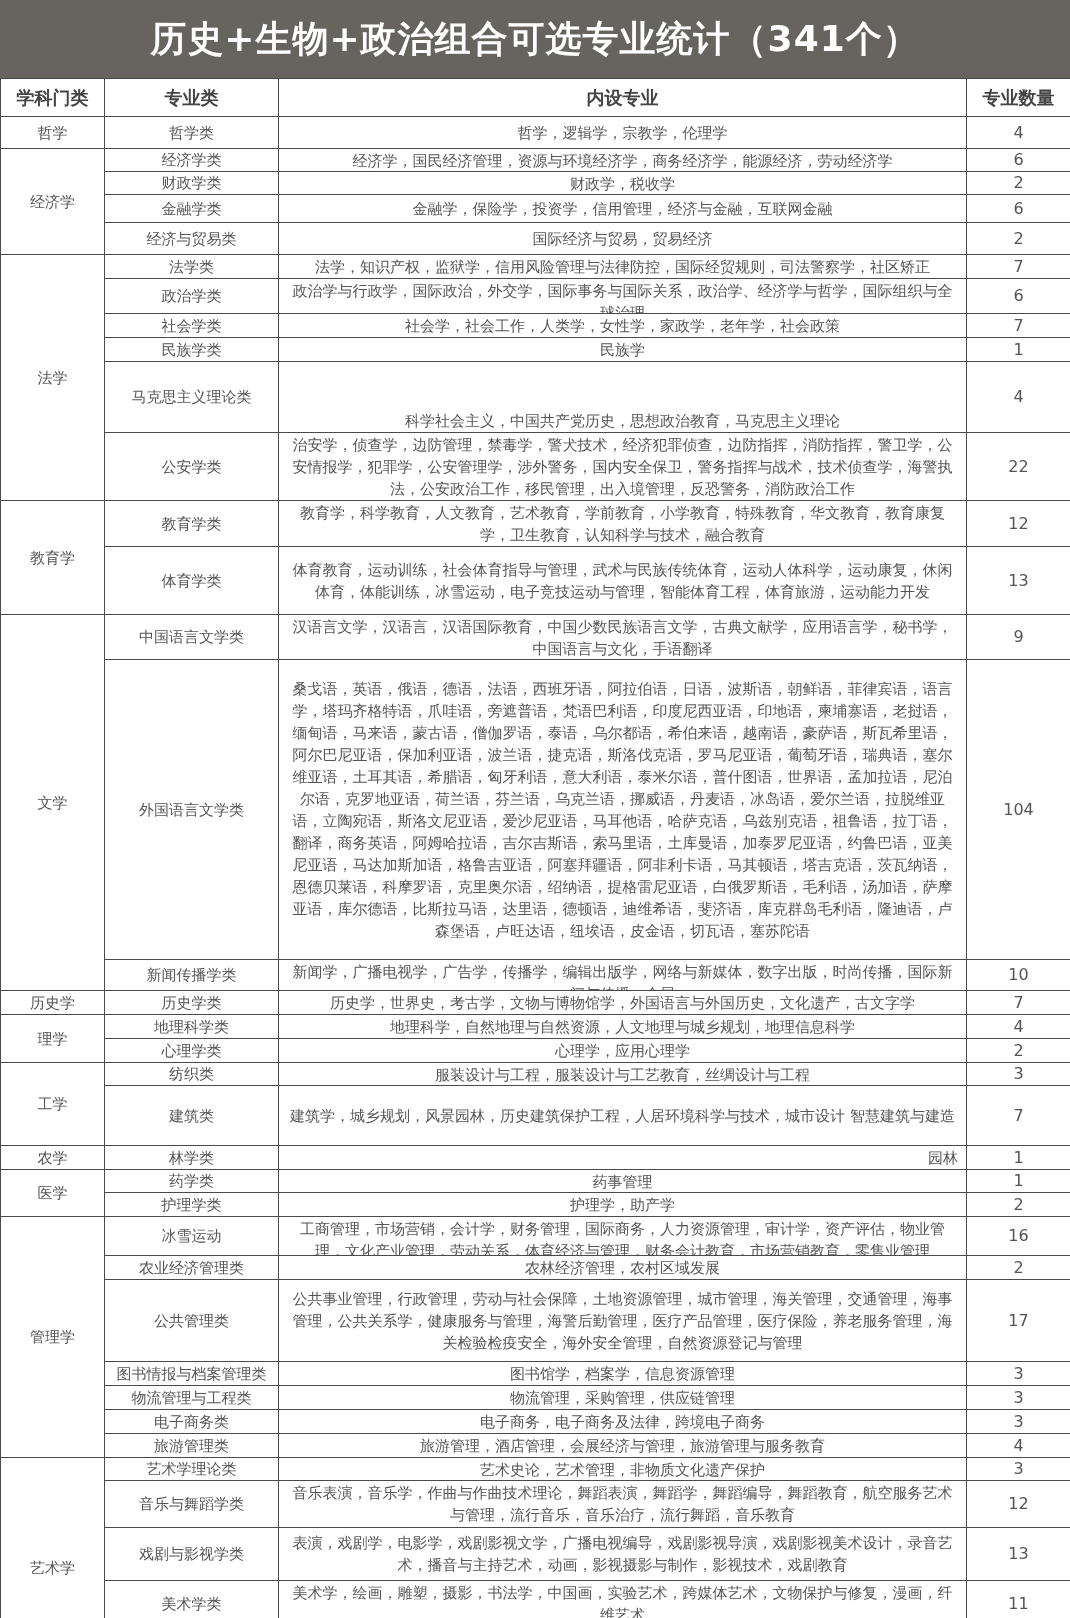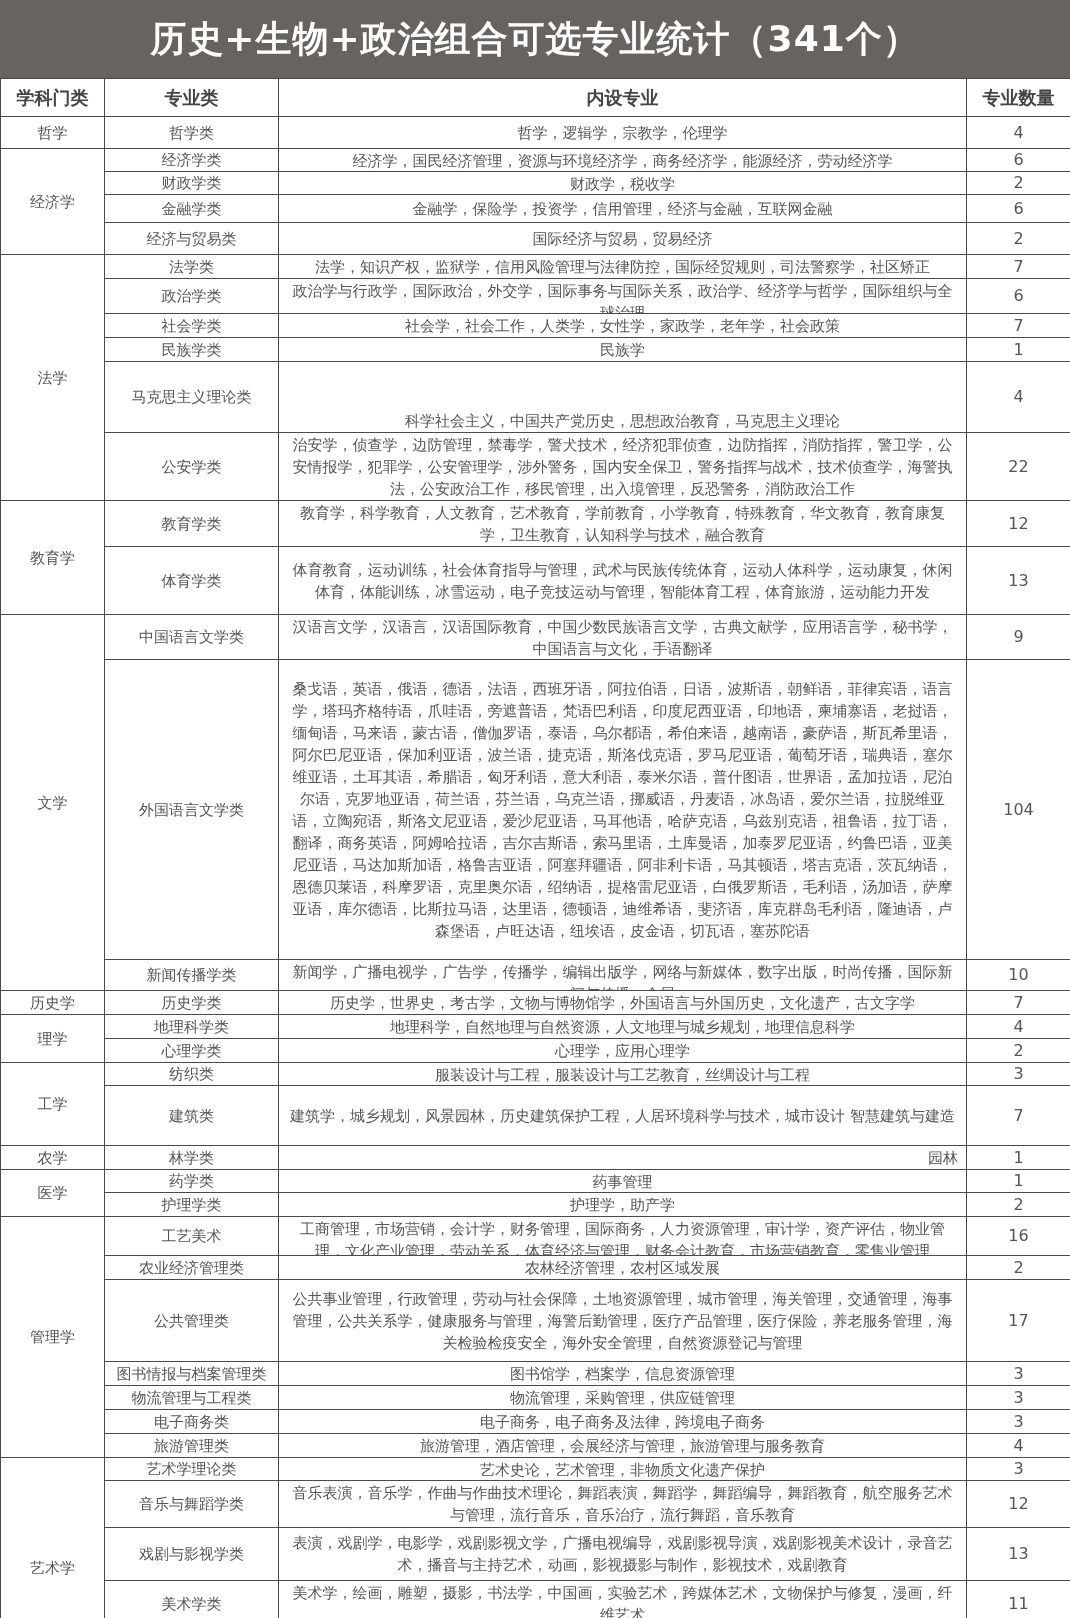--- a/index.html
+++ b/index.html
@@ -212,21 +212,21 @@
       </tr>
       <tr style="height: 24px;">
         <td>护理学类</td>
         <td class="major">
           <div class="clip" style="max-height: 22px;">护理学，助产学</div>
         </td>
         <td class="count">2</td>
       </tr>
       <tr style="height: 39px;">
         <td rowspan="7">管理学</td>
-        <td>工艺美术</td>
+        <td>冰雪运动</td>
         <td class="major">
           <div class="clip" style="max-height: 37px;">工商管理，市场营销，会计学，财务管理，国际商务，人力资源管理，审计学，资产评估，物业管理，文化产业管理，劳动关系，体育经济与管理，财务会计教育，市场营销教育，零售业管理</div>
         </td>
         <td class="count">16</td>
       </tr>
       <tr style="height: 24px;">
         <td>农业经济管理类</td>
         <td class="major">
           <div class="clip" style="max-height: 22px;">农林经济管理，农村区域发展</div>
         </td>

